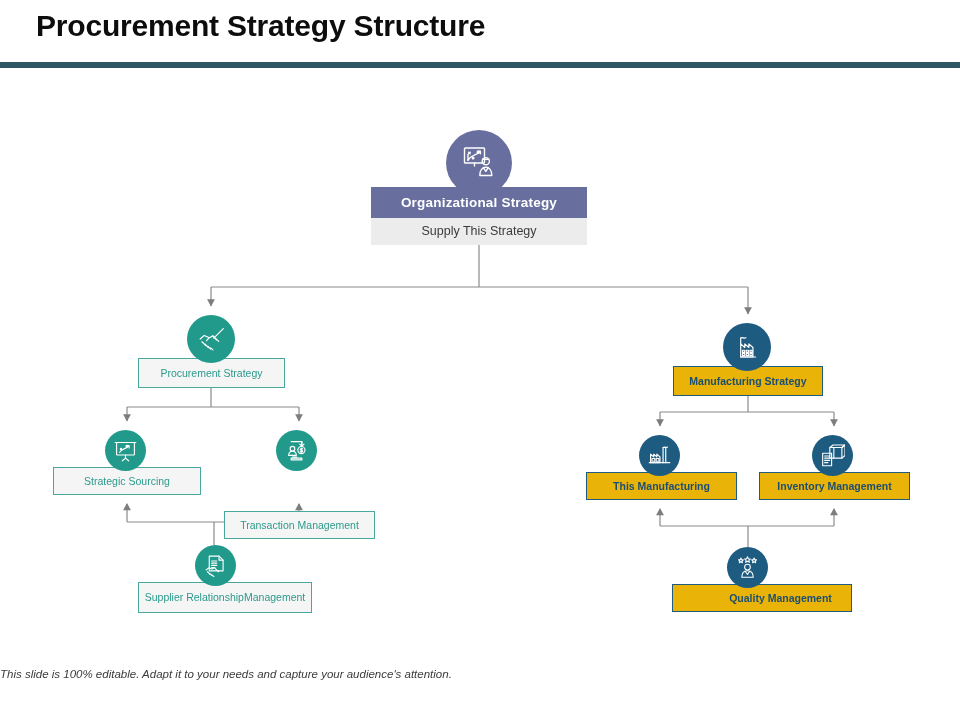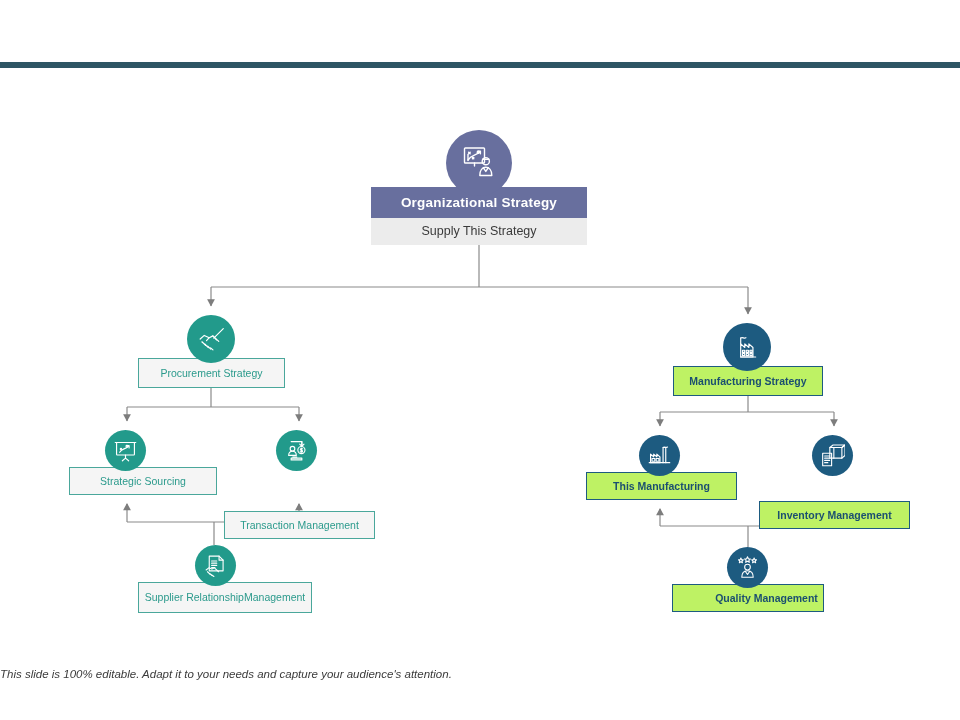--- a/index.html
+++ b/index.html
@@ -112,36 +112,36 @@
   .teal-box {
     background: #f5f5f5;
     border: 1px solid #4aa79b;
     color: #2b9a8c;
     font-size: 10.5px;
     font-weight: normal;
   }
   
   .blue-circle { background: #1d5b80; }
   .blue-box {
-    background: #bef264;
+    background: #eab308;
     border: 1px solid #1d5b80;
     color: #1b4f70;
     font-size: 10.5px;
     font-weight: bold;
   }
 
   
   #node-proc { left: 138px; top: 245px; }
   #proc-circle { left: 49px; top: 0px; width: 48px; height: 48px; }
   #proc-box    { left: 0px; top: 43px; width: 147px; height: 30px; }
 
   
   #node-ss { left: 53px; top: 360px; }
   #ss-circle { left: 52px; top: 0px; width: 41px; height: 41px; }
-  #ss-box    { left: 0px; top: 37px; width: 148px; height: 28px; margin-left: 16px; }
+  #ss-box    { left: 0px; top: 37px; width: 148px; height: 28px; }
 
   
   #node-tm { left: 224px; top: 360px; }
   #tm-circle { left: 52px; top: 0px; width: 41px; height: 41px; }
   #tm-box    { left: 0px; top: 37px; width: 151px; height: 28px; margin-top: 44px; }
 
   
   #node-srm { left: 138px; top: 475px; }
   #srm-circle { left: 57px; top: 0px; width: 41px; height: 41px; }
   #srm-box    { left: 0px; top: 37px; width: 174px; height: 31px; }
@@ -152,43 +152,44 @@
   #mfg-box    { left: 0px; top: 43px; width: 150px; height: 30px; }
 
   
   #node-lm { left: 586px; top: 365px; }
   #lm-circle { left: 53px; top: 0px; width: 41px; height: 41px; }
   #lm-box    { left: 0px; top: 37px; width: 151px; height: 28px; }
 
   
   #node-im { left: 759px; top: 365px; }
   #im-circle { left: 53px; top: 0px; width: 41px; height: 41px; }
-  #im-box    { left: 0px; top: 37px; width: 151px; height: 28px; margin-top: 29px; }
+  #im-box    { left: 0px; top: 37px; width: 151px; height: 28px; }
 
   
   #node-qm { left: 672px; top: 477px; }
   #qm-circle { left: 55px; top: 0px; width: 41px; height: 41px; }
-  #qm-box    { left: 0px; top: 37px; width: 152px; height: 28px; padding-left: 37px; }
+  #qm-box    { left: 0px; top: 37px; width: 180px; height: 28px; padding-left: 37px; }
 
   
   #slide-footer {
     position: absolute;
     left: 0;
     top: 668px;
     width: 960px;
     text-align: left;
     font-size: 11.5px;
     font-style: italic;
     color: #3b3b3b;
   }
 </style>
 </head>
 <body>
 
 <div id="slide-header">
+  <div id="slide-title">Procurement Strategy Structure</div>
   <div id="header-rule"></div>
 </div>
 
 <div id="diagram-canvas">
 
   <svg id="connector-layer" viewBox="0 0 960 580" width="960" height="580">
     <defs>
       <marker id="arrow-down" markerWidth="9" markerHeight="9" refX="4.5" refY="7.4" orient="0" markerUnits="userSpaceOnUse">
         <path d="M0.6,0.6 L8.4,0.6 L4.5,7.8 Z" fill="#7d7d7d"></path>
       </marker>

